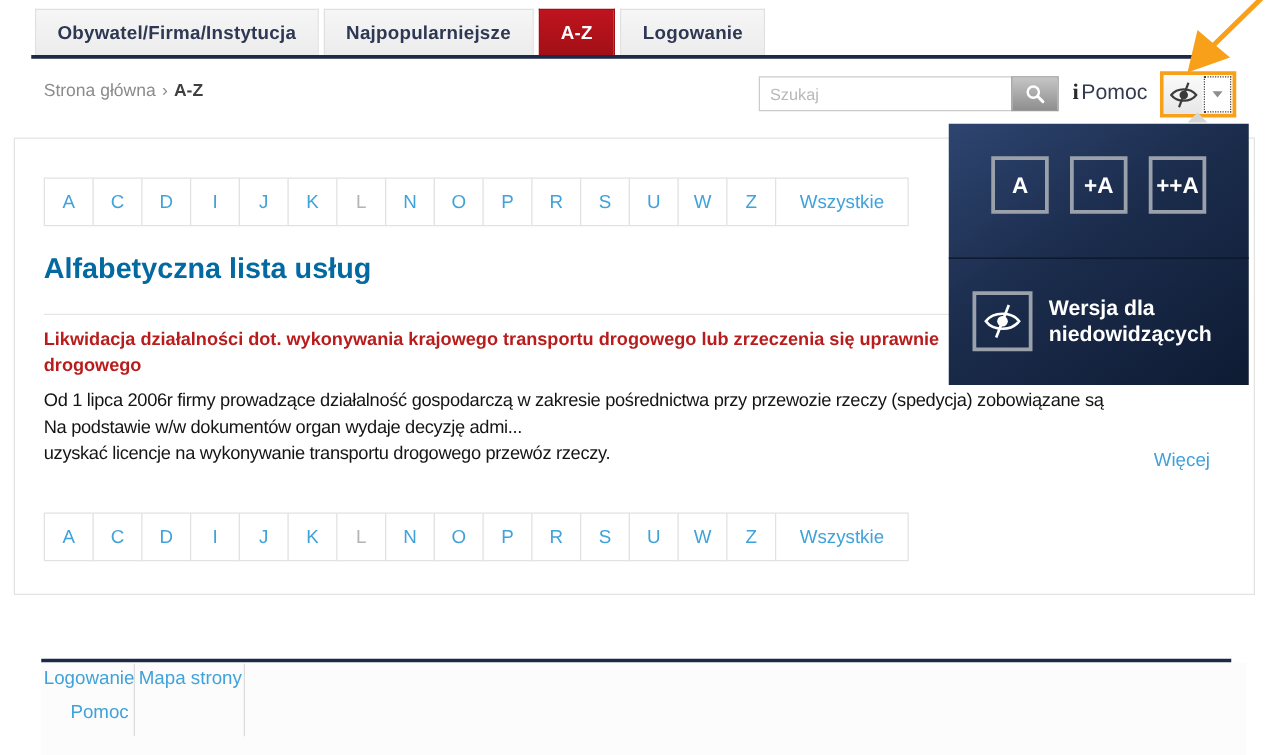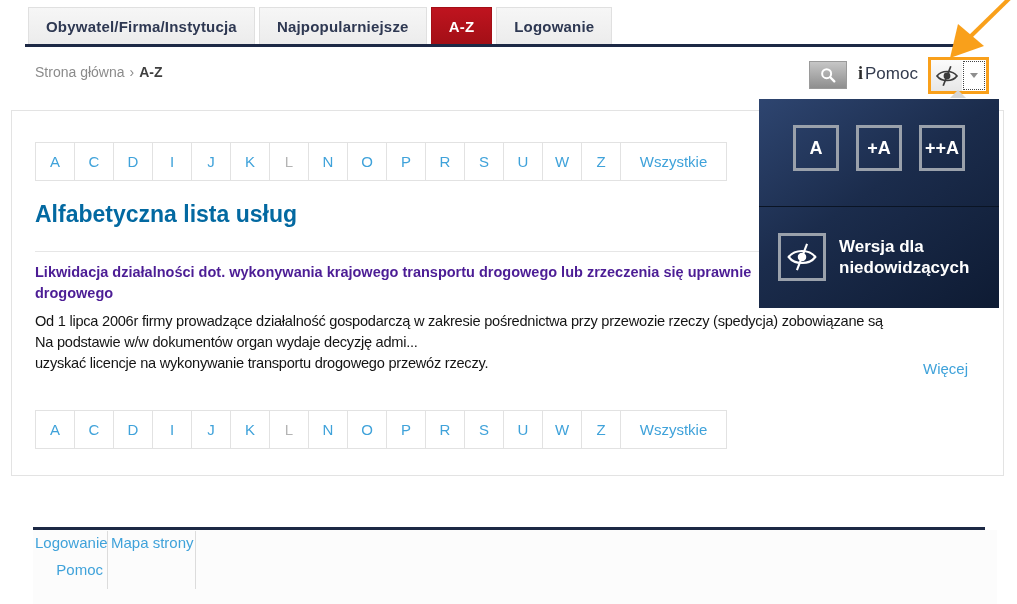--- a/index.html
+++ b/index.html
@@ -50,21 +50,21 @@
   .letter-cell{width:40px;height:39px;box-sizing:border-box;border:1px solid #e2e2e2;margin-left:-1px;
        display:flex;align-items:center;justify-content:center;font-size:15px;color:#3FA2DA;cursor:pointer;
        background:#fff;}
   .letter-cell:first-child{margin-left:0;}
   .letter-cell.wide{width:107px;}
   .letter-cell.disabled{color:#b4b4b4;cursor:default;}
 
   .page-title{position:absolute;left:35px;top:201px;font-size:23px;font-weight:700;color:#0369a1;}
   .title-divider{position:absolute;left:35px;top:251px;width:947px;height:1px;background:#e6e6e6;}
 
-  .article-title{position:absolute;left:35px;top:262px;font-size:14.5px;font-weight:700;color:#4c1d95;
+  .article-title{position:absolute;left:35px;top:262px;font-size:14.5px;font-weight:700;color:#b91c1c;
        line-height:21px;white-space:nowrap;cursor:pointer;}
   .article-desc{position:absolute;left:35px;top:311px;font-size:14.6px;color:#141414;line-height:21px;
        letter-spacing:-0.25px;white-space:nowrap;}
   .more-link{position:absolute;right:49px;top:360px;font-size:15px;color:#3FA2DA;cursor:pointer;}
 
   
   .panel{position:absolute;left:759px;top:99px;width:240px;height:209px;color:#fff;z-index:5;
        background:linear-gradient(145deg,#2e4570 0%,#1b2c4c 45%,#0e1b33 100%);}
   .panel-sec1{height:108px;box-sizing:border-box;border-bottom:1px solid #0a1424;padding-top:26px;}
   .size-row{display:flex;justify-content:center;gap:17px;}
@@ -100,20 +100,21 @@
     <div class="tab">Najpopularniejsze</div>
     <div class="tab active">A-Z</div>
     <div class="tab">Logowanie</div>
   </nav>
   <div class="tab-underline"></div>
 
   <div class="breadcrumb">
     <span>Strona główna</span><span class="sep">›</span><span class="current">A-Z</span>
   </div>
 
+  <input class="search-input" type="text" placeholder="Szukaj" style="">
   <button class="search-btn">
     <span style="display:flex;">
       <svg width="18" height="18" viewBox="0 0 20 20">
           <circle cx="8.5" cy="8.5" r="5" fill="none" stroke="#fff" stroke-width="2.2"></circle>
           <line x1="12.5" y1="12.5" x2="17" y2="17" stroke="#fff" stroke-width="2.6" stroke-linecap="round"></line>
         </svg>
     </span>
   </button>
 
   <div class="help">

